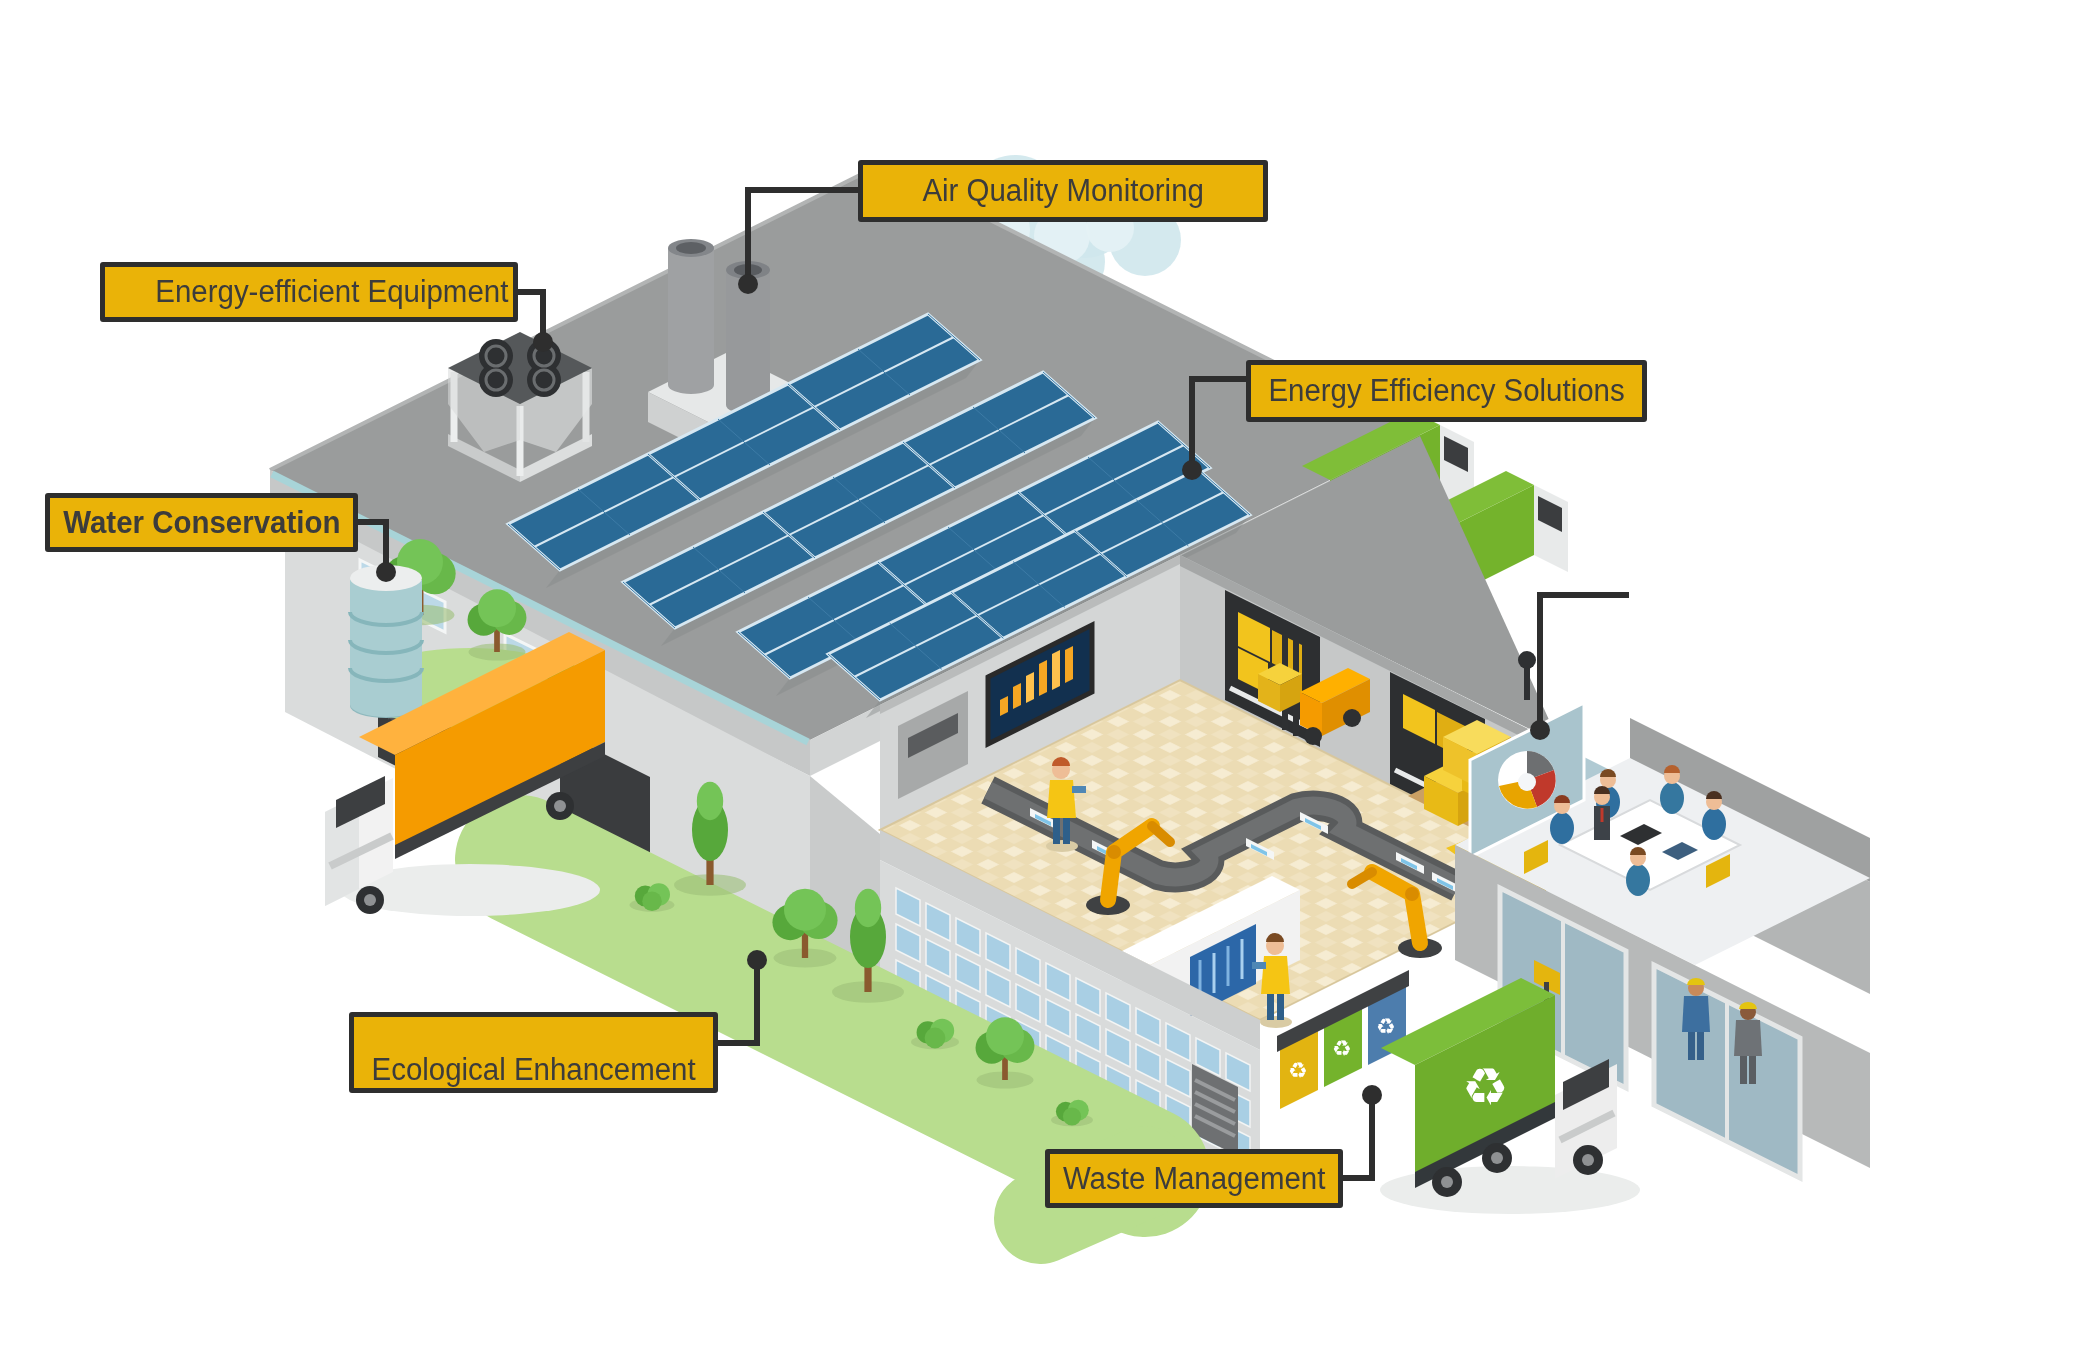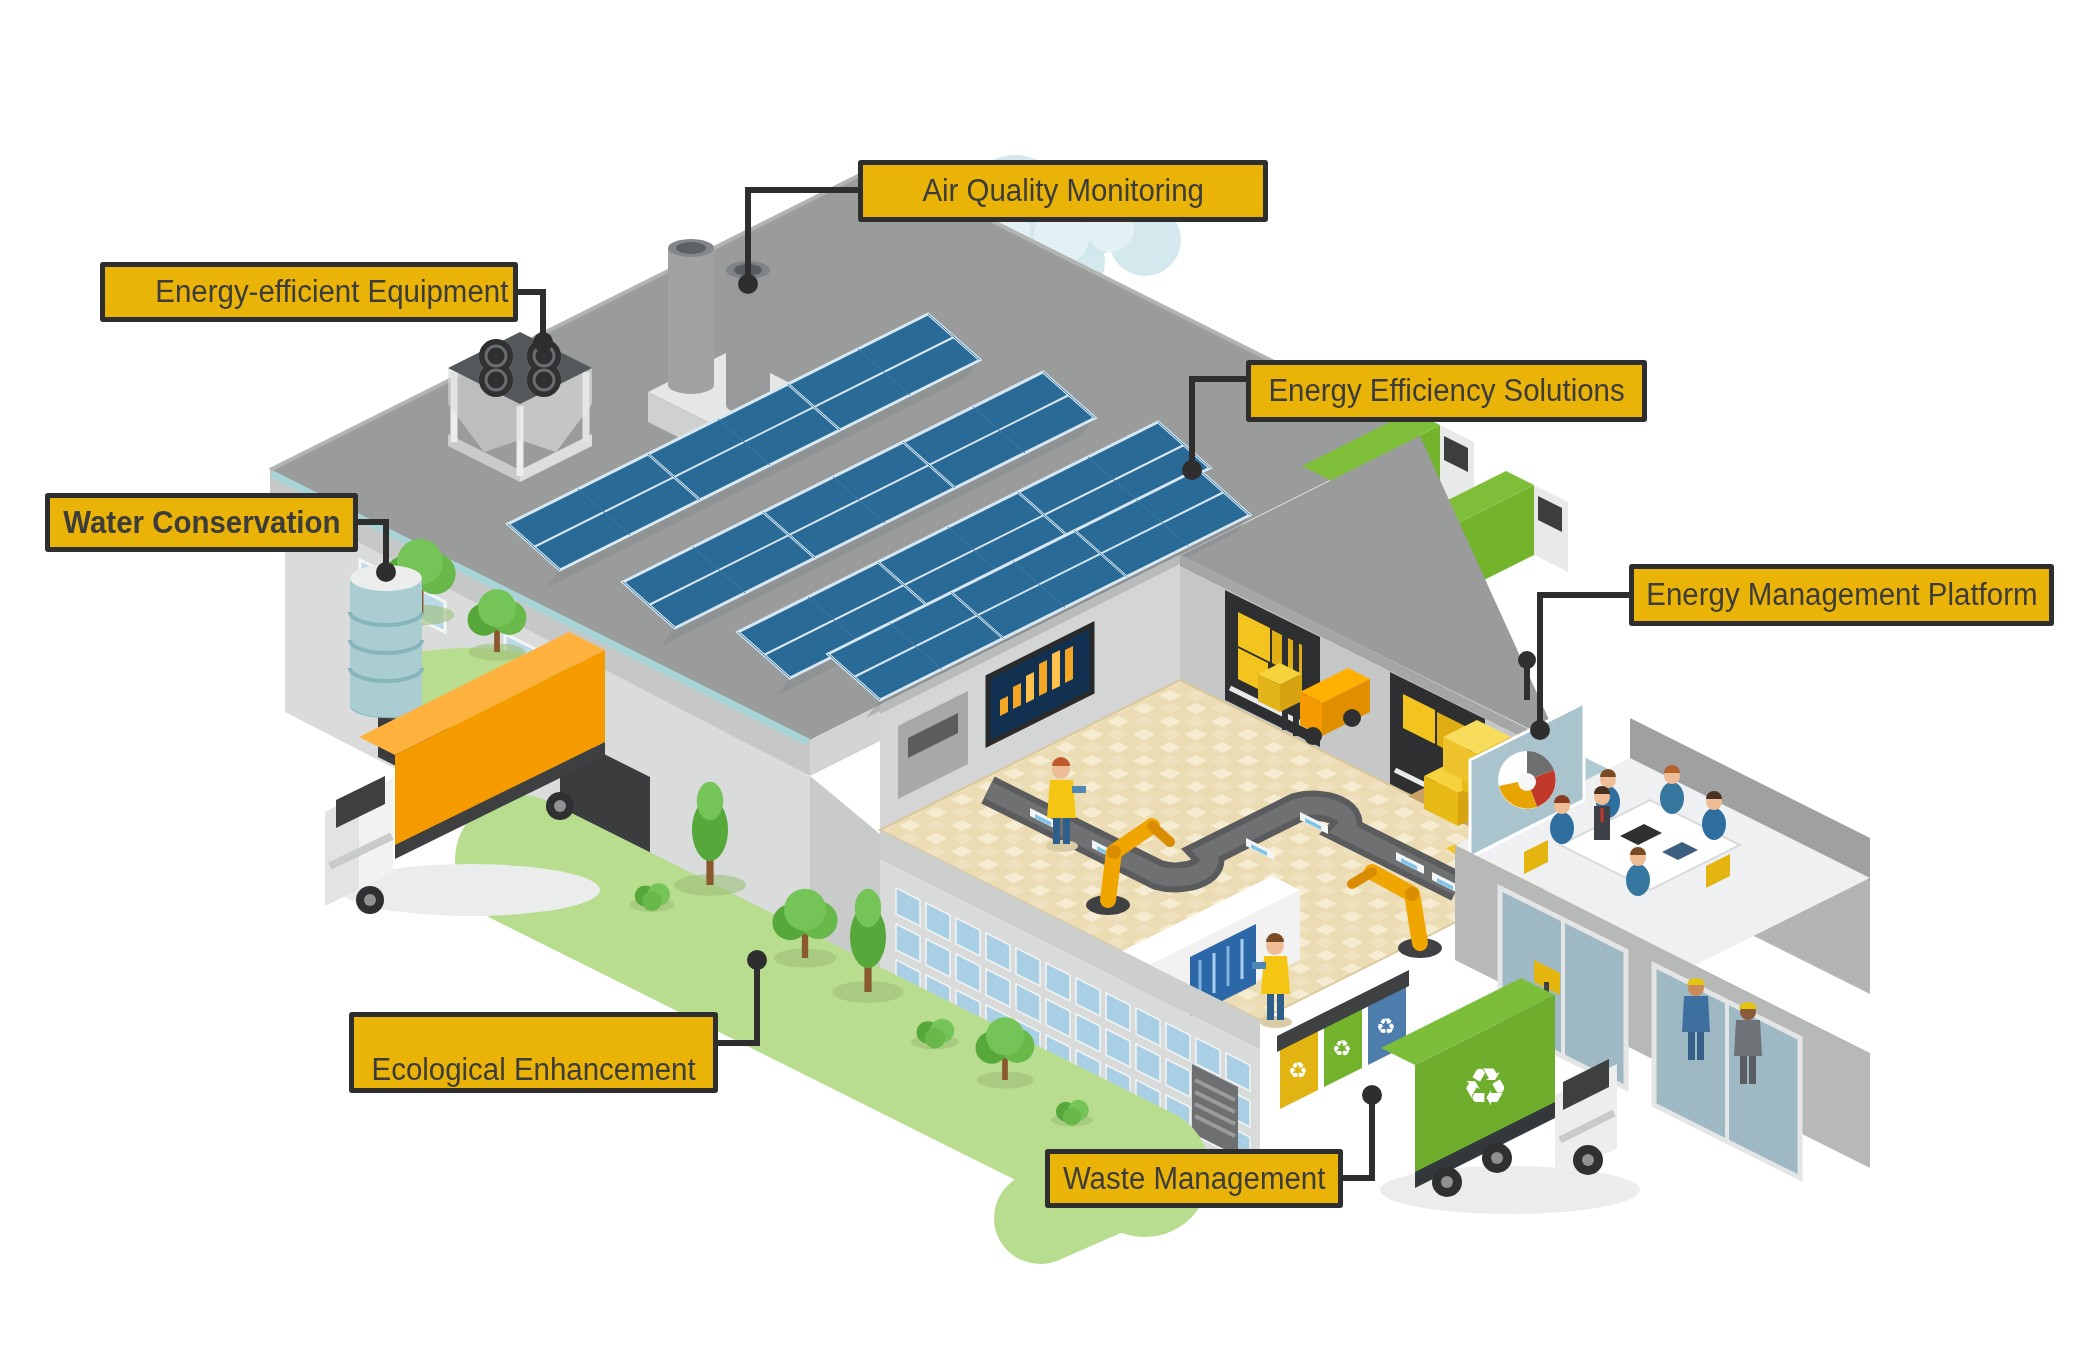--- a/index.html
+++ b/index.html
@@ -623,23 +623,20 @@
 </div>
 <div class="callout" style="left:100px;top:262px;width:418px;height:60px;padding-left:45px;">
   <span>Energy-efficient Equipment</span>
 </div>
 <div class="callout" style="left:45px;top:493px;width:313px;height:59px;font-weight:bold;">
   <span>Water Conservation</span>
 </div>
 <div class="callout" style="left:1246px;top:348px;width:401px;height:62px;margin-top:12px;">
   <span>Energy Efficiency Solutions</span>
 </div>
-<div class="callout" style="left:1629px;top:564px;width:425px;height:62px;">
-  <span>Energy Management Platform</span>
-</div>
 <div class="callout" style="left:349px;top:1012px;width:369px;height:81px;align-items:flex-end;">
   <span>Ecological Enhancement</span>
 </div>
 <div class="callout" style="left:1037px;top:1149px;width:298px;height:59px;margin-left:8px;">
   <span>Waste Management</span>
 </div>
 
 </div>
 
 </body></html>

